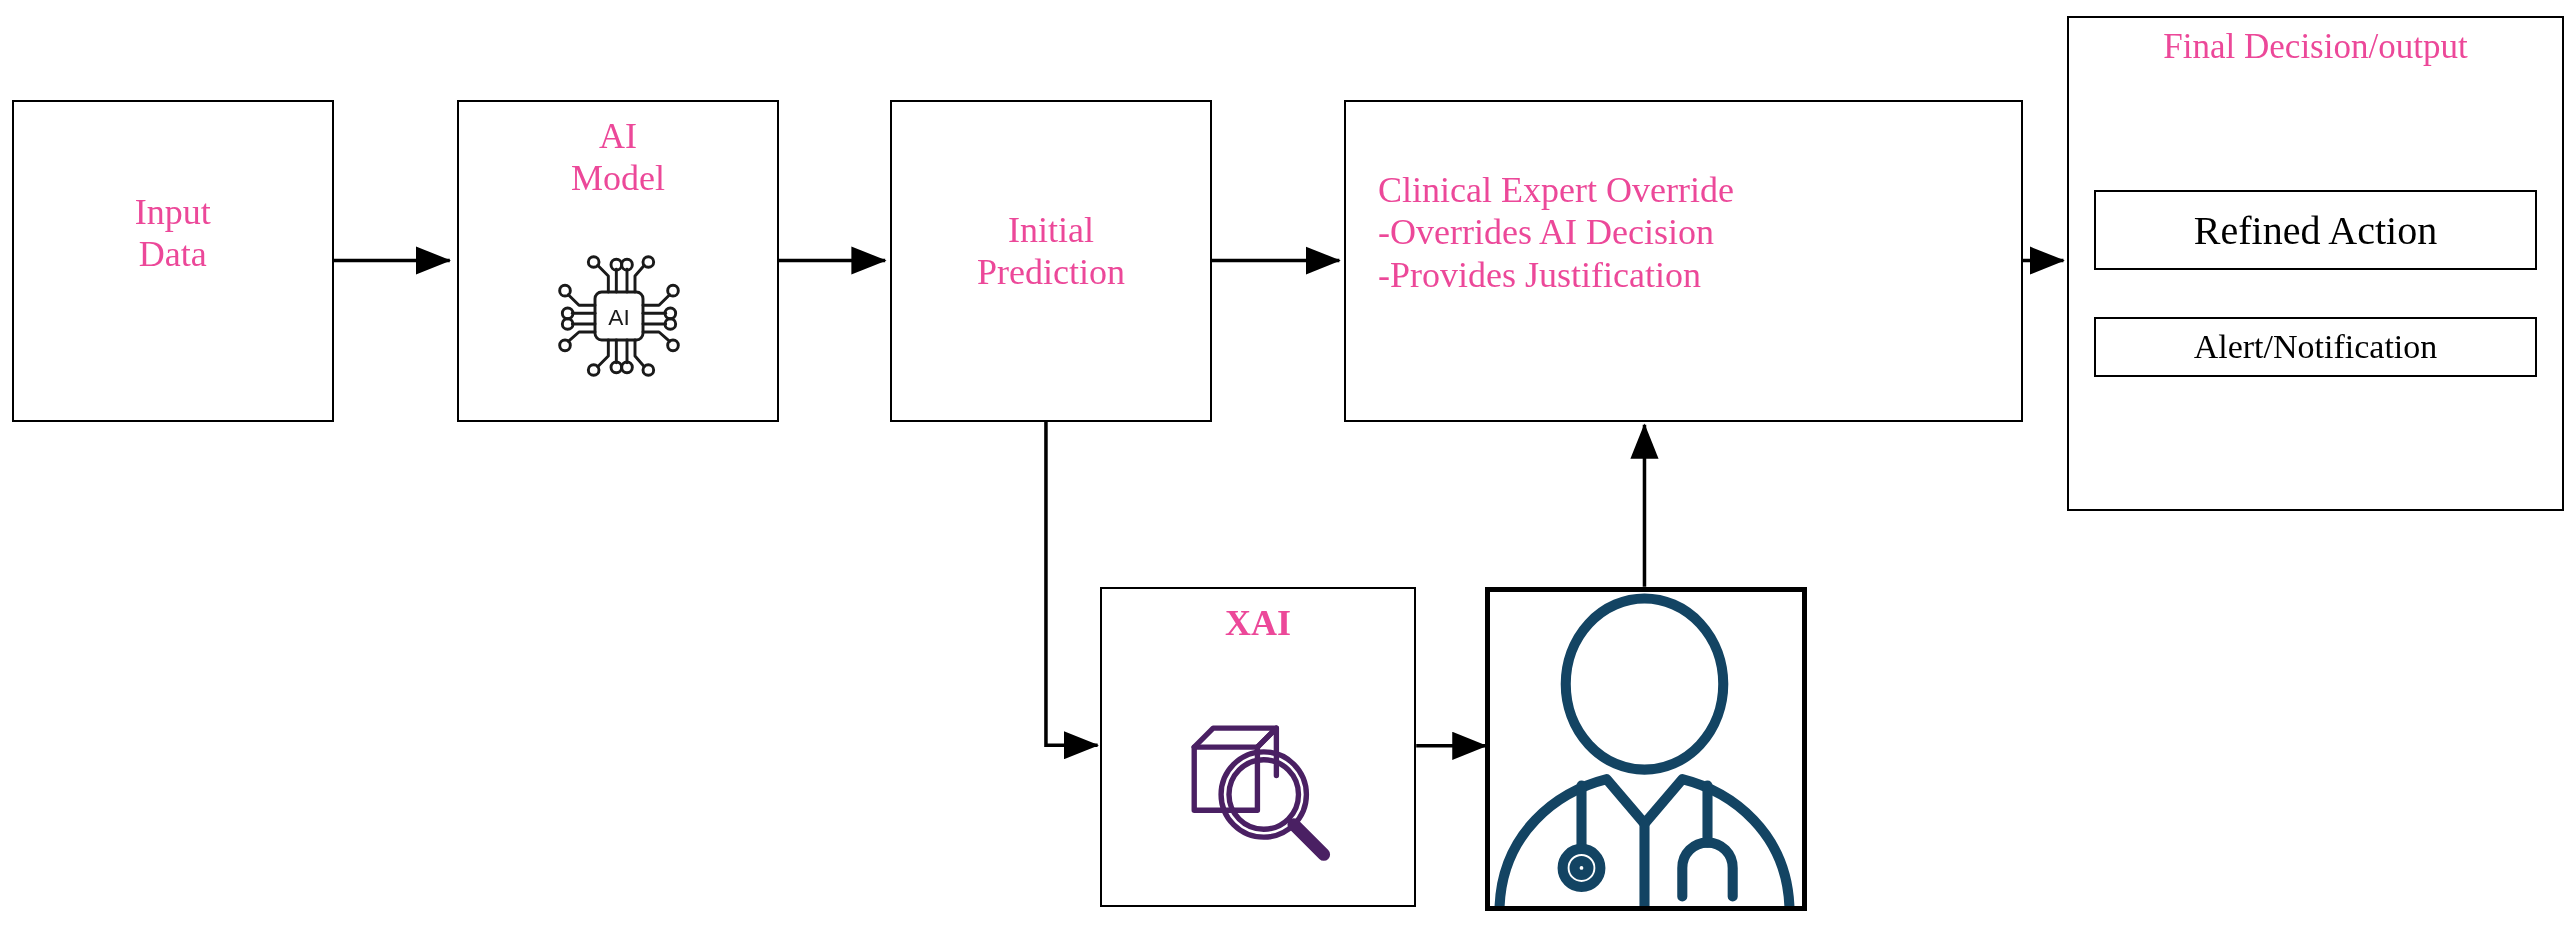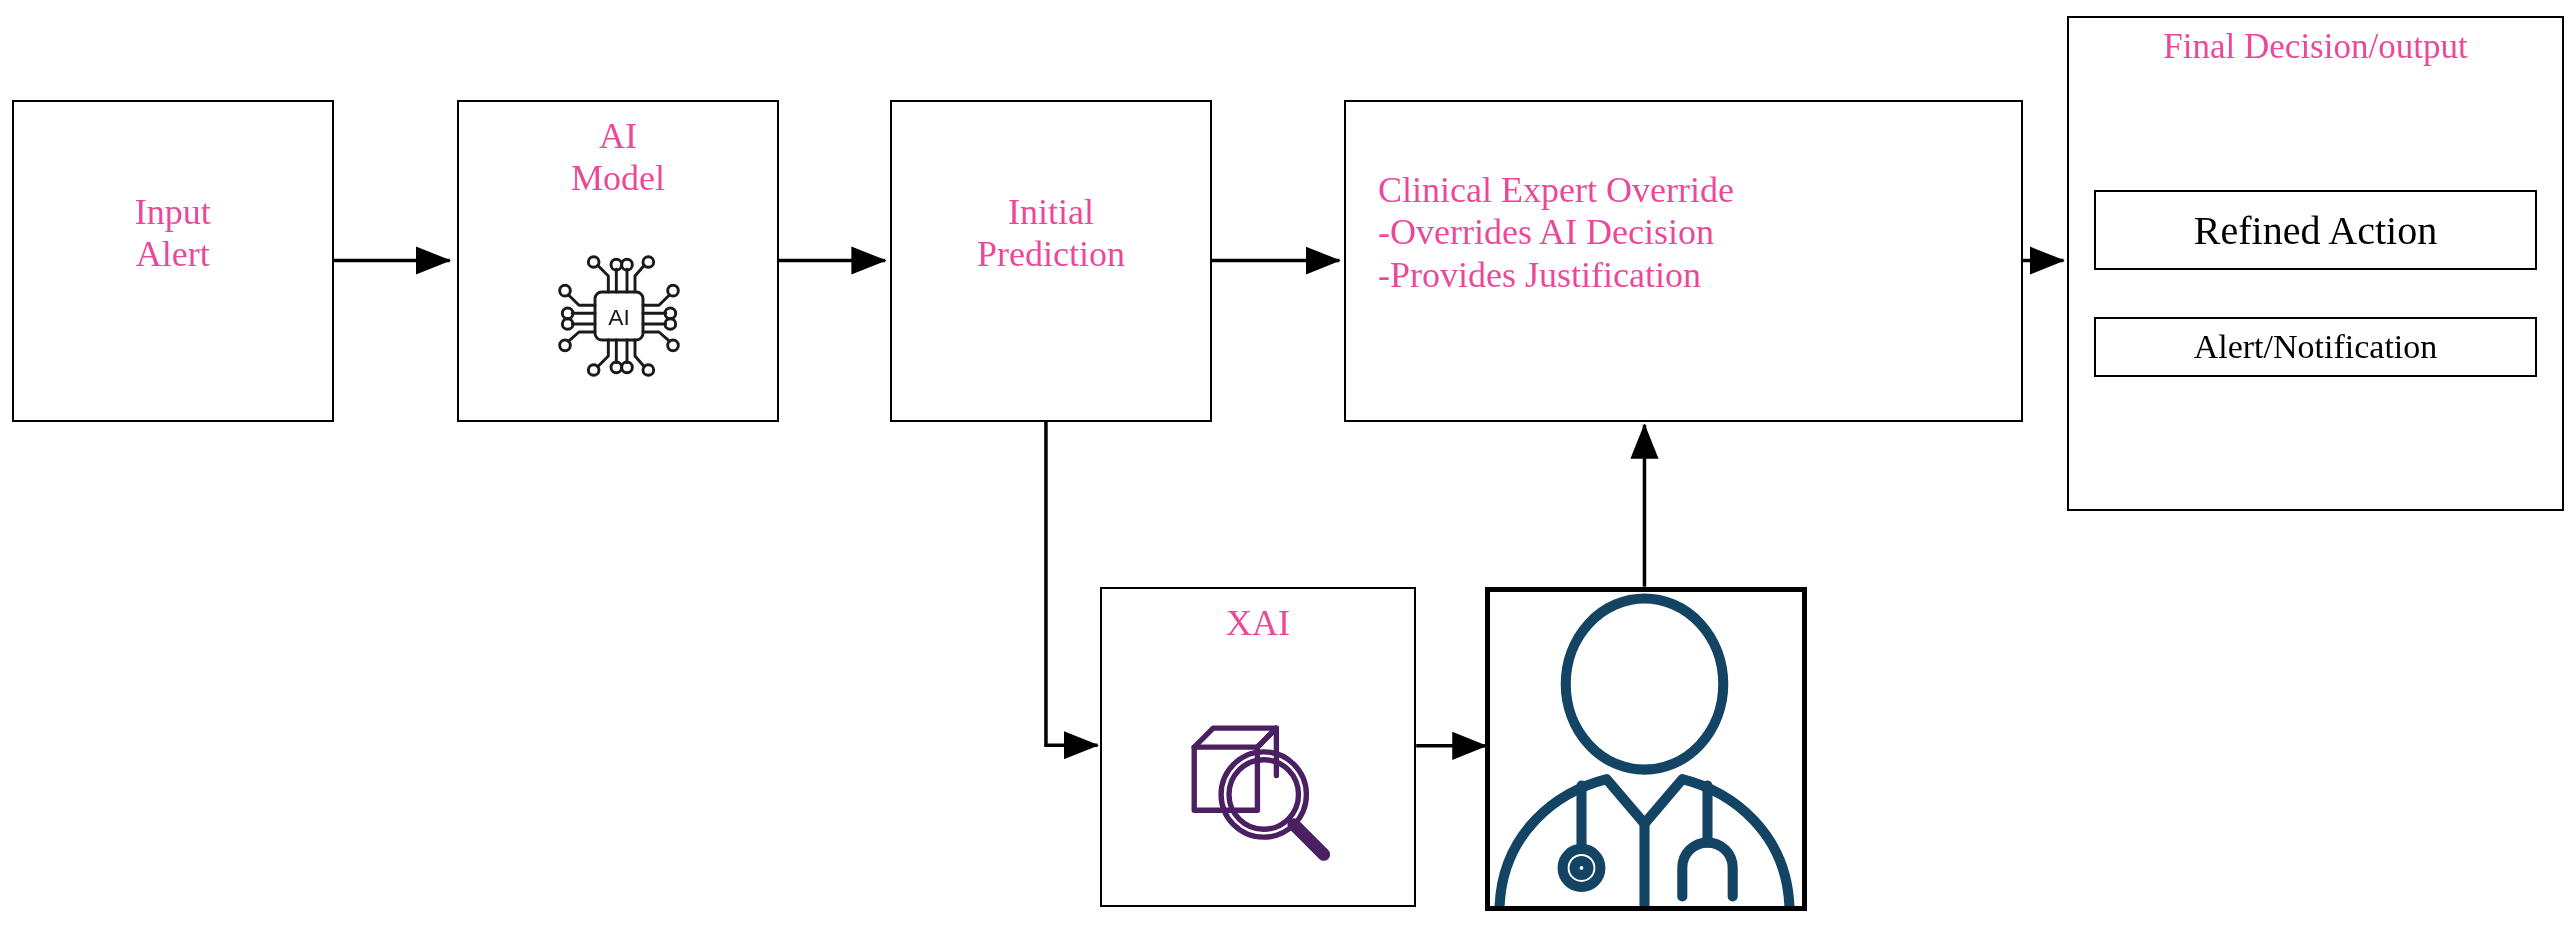--- a/index.html
+++ b/index.html
@@ -99,21 +99,21 @@
       <line x1="2413" y1="1271" x2="2532" y2="1271" stroke="#000000" stroke-width="6" marker-end="url(#arrowhead)"></line>
     </g>
 
     <g>
       <line x1="2802" y1="1000" x2="2802" y2="724" stroke="#000000" stroke-width="6" marker-end="url(#arrowhead-up)"></line>
     </g>
   </svg>
 
   <div class="node" style="left:11.7px; top:100px; width:322px; height:322px;">
     <div class="label label-center" style="top:89px; font-size:36px;">Input
-Alert</div>
+Data</div>
   </div>
 
   <div class="node" style="left:457px; top:100px; width:322px; height:322px;">
     <div class="label label-center" style="top:13px; font-size:36px;">AI
 Model</div>
 
     <div class="icon-wrap" style="left:80px; top:134px; width:160px; height:160px;">
       <svg viewBox="0 0 120 120" width="160" height="160" xmlns="http://www.w3.org/2000/svg">
         <g fill="none" stroke="#1a1a1a" stroke-width="2.2" stroke-linecap="round" stroke-linejoin="round">
 
@@ -154,21 +154,21 @@
           <circle cx="98.5" cy="66" r="4"></circle>
           <path d="M78,72 L90,72 L98,79"></path>
           <circle cx="100.5" cy="82" r="4"></circle>
         </g>
         <text x="60" y="67" text-anchor="middle" fill="#1a1a1a" font-family="Liberation Sans, sans-serif" font-size="17">AI</text>
       </svg>
     </div>
   </div>
 
   <div class="node" style="left:890px; top:100px; width:322px; height:322px;">
-    <div class="label label-center" style="top:89px; font-size:36px;">Initial
+    <div class="label label-center" style="top:107px; font-size:36px;">Initial
 Prediction</div>
   </div>
 
   <div class="node" style="left:1344px; top:100px; width:679px; height:322px;padding-left:7px;">
     <div class="label label-left" style="left:32px; top:67px; font-size:36px;">Clinical Expert Override
 -Overrides AI Decision
 -Provides Justification</div>
   </div>
 
   <div class="node" style="left:2067px; top:16px; width:497px; height:495px;">
@@ -176,21 +176,21 @@
 
     <div class="subbox" style="left:25px; top:172px; width:443px; height:80px;">
       <span style="font-size:40px;">Refined Action</span>
     </div>
 
     <div class="subbox" style="left:25px; top:299px; width:443px; height:60px;">
       <span style="font-size:34px;">Alert/Notification</span>
     </div>
   </div>
 
-  <div class="node" style="left:1100px; top:587px; width:316px; height:320px;">
+  <div class="node" style="left:1100px; top:587px; width:316px; height:320px;font-weight:bold;">
     <div class="label label-center" style="top:13px; font-size:36px;">XAI</div>
 
     <div class="icon-wrap" style="left:69px; top:117px; width:176px; height:158px;">
       <svg viewBox="0 0 110 100" width="176" height="158" xmlns="http://www.w3.org/2000/svg">
         <g fill="none" stroke="#4a2063" stroke-width="3.4" stroke-linecap="round" stroke-linejoin="round">
 
           <rect x="14" y="26" width="40" height="40"></rect>
 
           <path d="M14,26 L26,14 L66,14 L54,26"></path>
 

